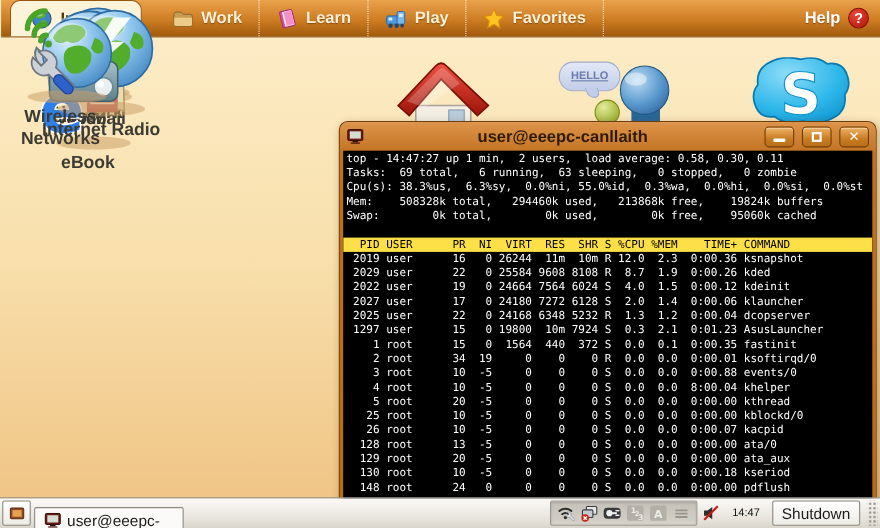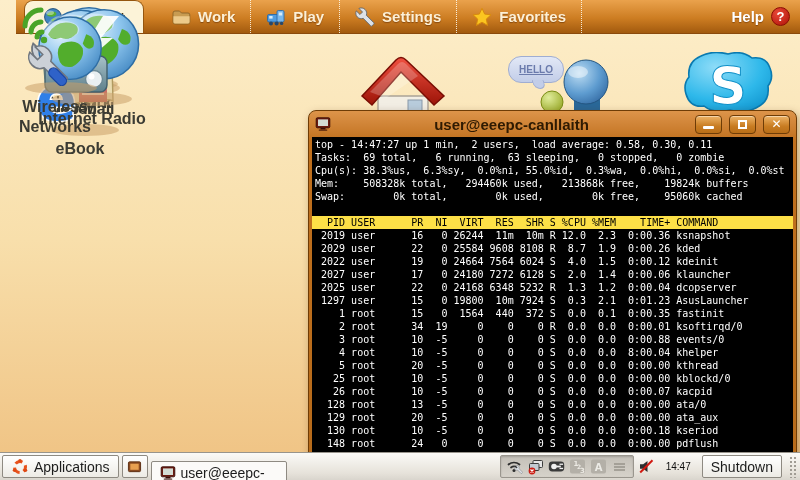--- a/index.html
+++ b/index.html
@@ -7,21 +7,21 @@
   .screen {
     position:relative; width:800px; height:480px; overflow:hidden;
     font-family:"Liberation Sans", sans-serif;
     background:linear-gradient(180deg,#fdeeca 0%,#f8dfab 50%,#efc181 100%);
   }
   svg { display:block; }
   .defs { position:absolute; width:0; height:0; }
 
   
   .tabbar {
-    position:absolute; top:0; left:16px; right:0; height:34px;
+    position:absolute; top:0; left:1px; right:0; height:34px;
     background:linear-gradient(180deg,#eaa24c 0%,#cd7d22 55%,#a25a0e 100%);
     border-bottom:1px solid #8a4a0c;
     display:flex; align-items:stretch;
   }
   .tab {
     display:flex; align-items:center; gap:7px; padding:0 15px;
     color:#fdf0d6; font-weight:bold; font-size:15px;
     text-shadow:0 1px 1px rgba(90,40,0,.55); cursor:default;
   }
   .tab.sep { border-right:1px dotted rgba(255,255,248,.85); }
@@ -231,29 +231,29 @@
       <span>Internet</span>
     </div>
     <div class="tab sep" style="margin-left:12px;">
       <svg class="tabicon">
           <use href="#sym-folder"></use>
         </svg>
       <span>Work</span>
     </div>
     <div class="tab sep">
       <svg class="tabicon">
-          <use href="#sym-toy"></use>
-        </svg>
-      <span>Play</span>
+          <use href="#sym-book"></use>
+        </svg>
+      <span>Learn</span>
     </div>
     <div class="tab sep">
       <svg class="tabicon">
-          <use href="#sym-wrench-gray"></use>
-        </svg>
-      <span>Settings</span>
+          <use href="#sym-toy"></use>
+        </svg>
+      <span>Play</span>
     </div>
     <div class="tab sep">
       <svg class="tabicon">
           <use href="#sym-star"></use>
         </svg>
       <span>Favorites</span>
     </div>
     <div class="helpbox">
       <span>Help</span>
       <span class="help-badge">?</span>
@@ -405,26 +405,20 @@
           <div class="tline">   26 root      10  -5     0    0    0 S  0.0  0.0  0:00.07 kacpid</div>
           <div class="tline">  128 root      13  -5     0    0    0 S  0.0  0.0  0:00.00 ata/0</div>
           <div class="tline">  129 root      20  -5     0    0    0 S  0.0  0.0  0:00.00 ata_aux</div>
           <div class="tline">  130 root      10  -5     0    0    0 S  0.0  0.0  0:00.18 kseriod</div>
           <div class="tline">  148 root      24   0     0    0    0 S  0.0  0.0  0:00.00 pdflush</div>
         </div>
     </div>
   </div>
 
   <div class="taskbar">
-    <div class="tbtn">
-      <svg width="18" height="18" viewBox="0 0 20 20">
-          <use href="#sym-ubuntu"></use>
-        </svg>
-      <span>Applications</span>
-    </div>
     <div class="tbtn show-desktop">
       <svg width="15" height="14" viewBox="0 0 16 15">
         <rect x="1.5" y="2" width="13" height="10.5" rx="1.2" fill="#8a4a20" stroke="#5a2c10"></rect>
         <rect x="3.5" y="4" width="9" height="6.5" fill="#e8a050"></rect>
       </svg>
     </div>
     <div class="tbtn task">
       <svg width="16" height="16" viewBox="0 0 16 16">
           <use href="#sym-monitor"></use>
         </svg>

